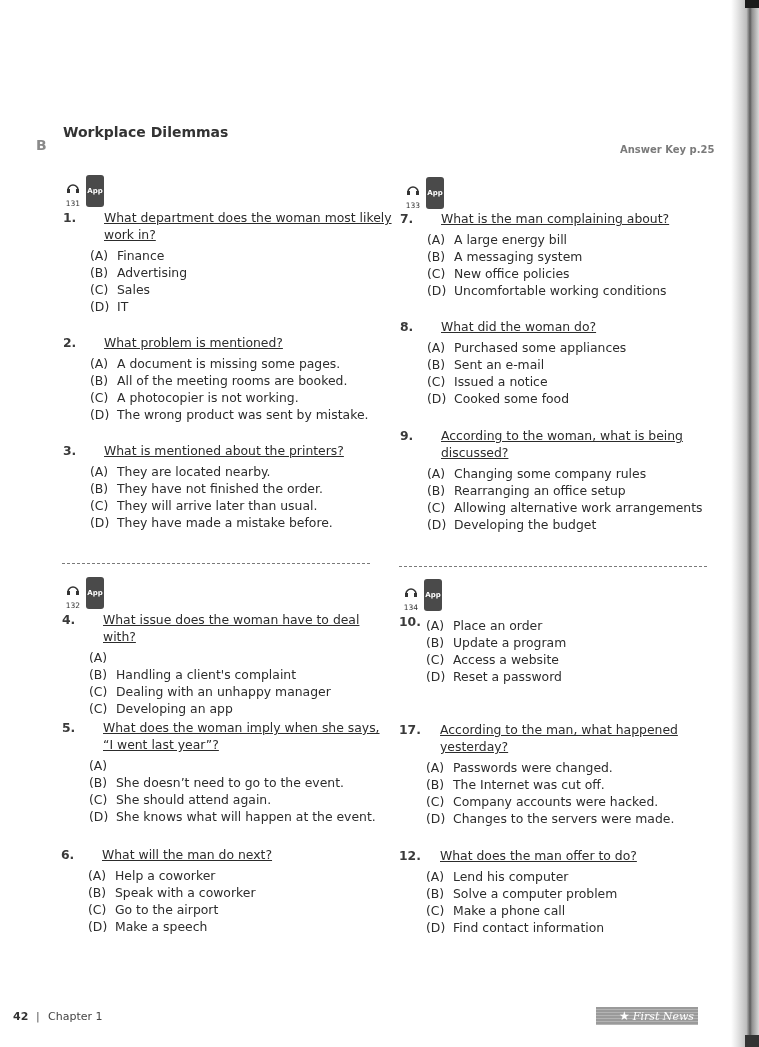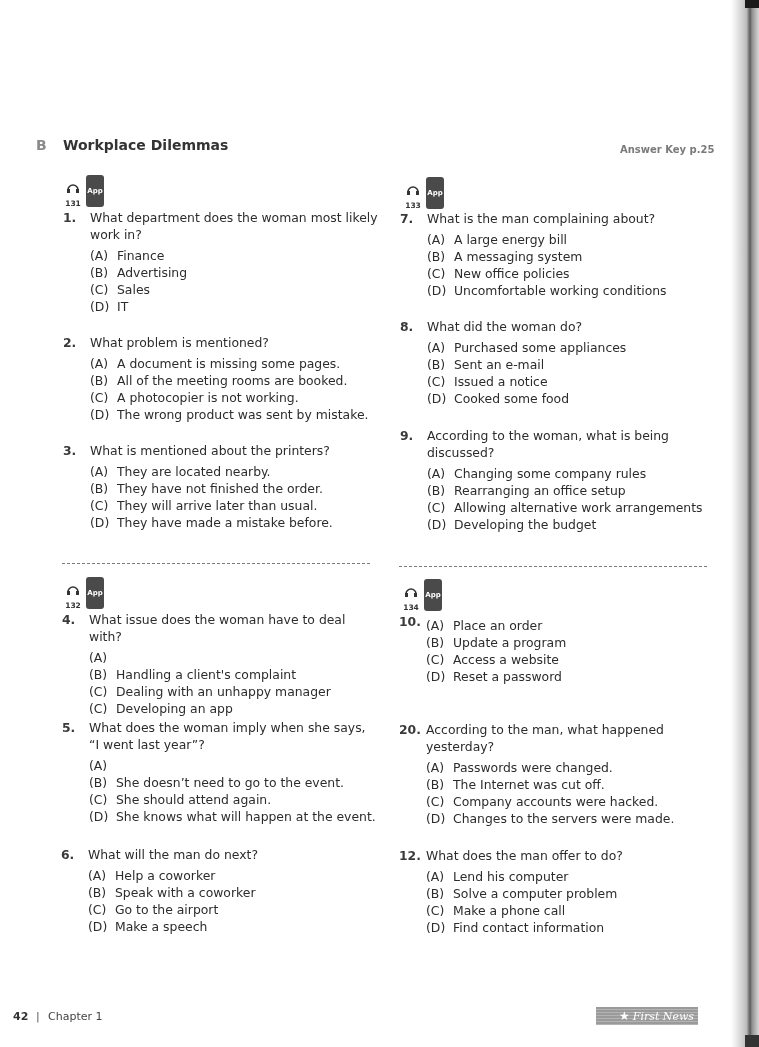--- a/index.html
+++ b/index.html
@@ -16,42 +16,42 @@
     background:linear-gradient(to right, #ffffff 0%, #e9e9e9 20%, #bdbdbd 55%, #5a5a5a 68%, #8f8f8f 75%, #d8d8d8 100%);
   }
   .spine-top { position:absolute; right:0; top:0; width:14px; height:8px; background:#1a1a1a; }
   .spine-bot { position:absolute; right:0; bottom:0; width:14px; height:12px; background:#333; }
 
   .section-letter {
     position:absolute; left:36px; top:137px;
     font-family:"DejaVu Sans", sans-serif; font-weight:bold; font-size:14px; color:#8a8a8a;
   }
   .section-title {
-    position:absolute; left:63px; top:137px;
+    position:absolute; left:63px; top:124px;
     font-weight:bold; font-size:14px; color:#333;
   }
   .answer-key {
     position:absolute; left:620px; top:144px;
     font-weight:bold; font-size:10px; color:#7a7a7a;
   }
 
   .audio-group { position:absolute; display:flex; align-items:flex-end; gap:4px; }
   .track { display:flex; flex-direction:column; align-items:center; width:18px; }
   .headphone { width:14px; height:9px; position:relative; }
   .headphone svg { display:block; }
-  .track-num { font-size:7.5px; font-weight:bold; color:#333; line-height:8px; margin-top:7px; }
+  .track-num { font-size:7.5px; font-weight:normal; color:#333; line-height:8px; margin-top:7px; }
   .app-badge {
     width:18px; height:32px; border-radius:3px; background:#4a4a4a; color:#fff;
     font-size:7px; font-weight:bold; display:flex; align-items:center; justify-content:center;
     margin-bottom:1px;
   }
 
   .question { position:absolute; font-size:12.4px; line-height:17px; color:#2c2c2c; }
   .q-num { position:absolute; left:0; top:0; font-weight:bold; color:#3a3a3a; }
-  .q-text { margin-left:27px; width:285px; }
+  .q-text { margin-left:41px; width:285px;text-decoration:underline; }
   .opts { margin-left:27px; margin-top:4px; }
   .opt { display:flex; }
   .opt-letter { width:27px; flex:none; }
   .opt-text { }
 
   .dash-line {
     position:absolute; height:0; border-top:1px dashed #7a7a7a;
   }
 
   .footer-num { position:absolute; left:13px; top:1010px; font-size:11px; font-weight:bold; color:#333; }
@@ -359,21 +359,21 @@
           <span class="opt-text">Access a website</span>
         </div>
       <div class="opt">
           <span class="opt-letter">(D)</span>
           <span class="opt-text">Reset a password</span>
         </div>
     </div>
   </div>
 
   <div class="question" style="left:399px; top:721px;">
-    <span class="q-num">20.</span>
+    <span class="q-num">17.</span>
     <div class="q-text">According to the man, what happened yesterday?</div>
     <div class="opts">
       <div class="opt">
           <span class="opt-letter">(A)</span>
           <span class="opt-text">Passwords were changed.</span>
         </div>
       <div class="opt">
           <span class="opt-letter">(B)</span>
           <span class="opt-text">The Internet was cut off.</span>
         </div>

